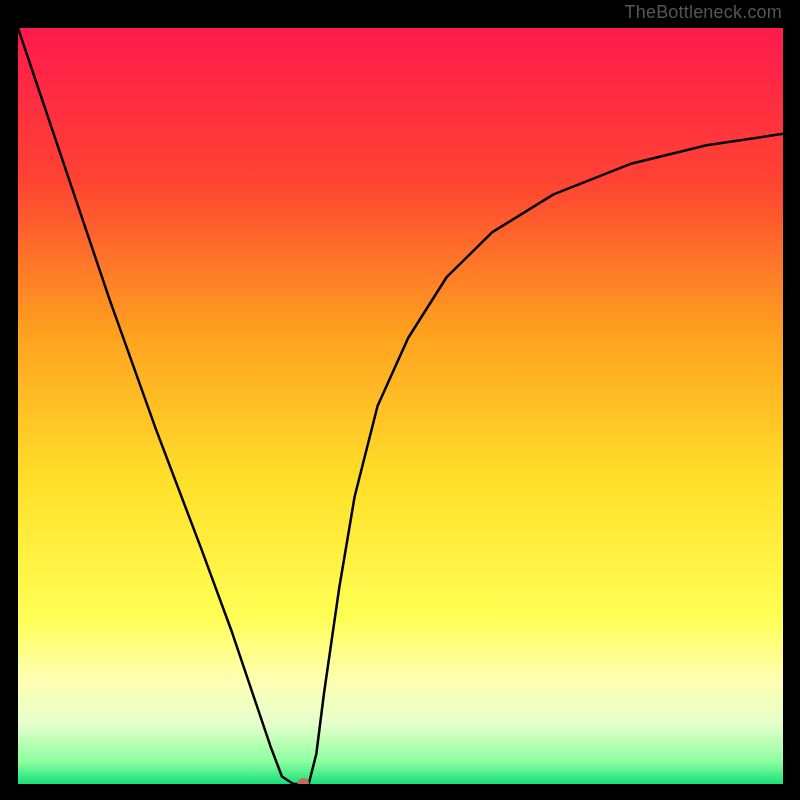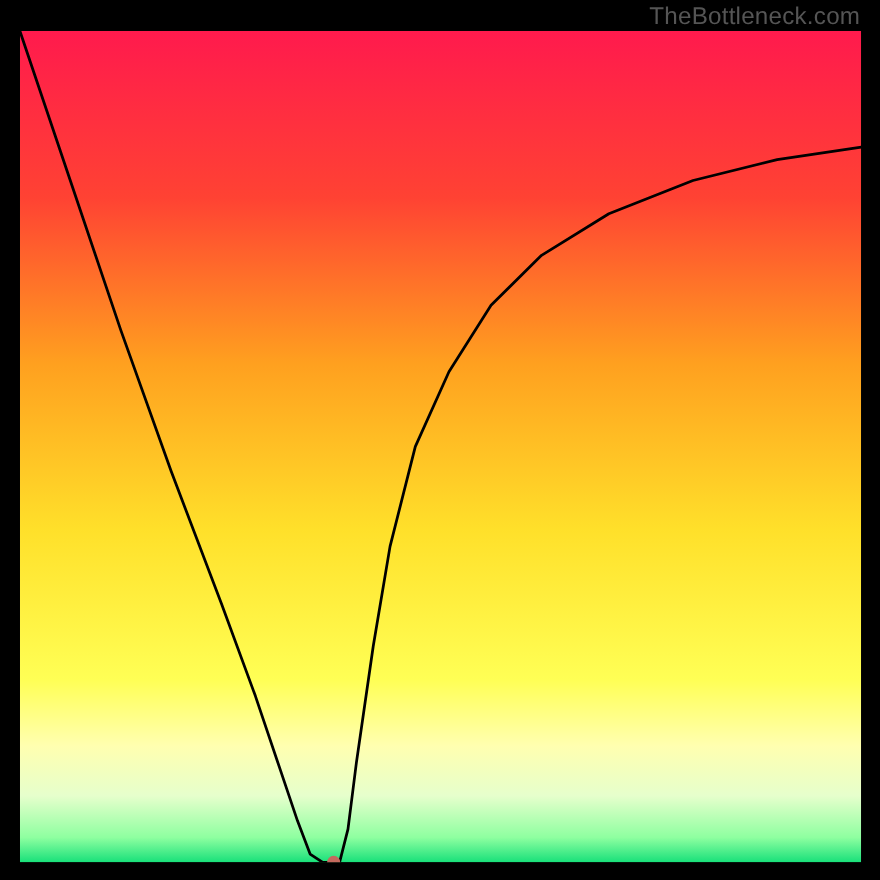--- a/index.html
+++ b/index.html
@@ -15,21 +15,21 @@
     position: relative;
     width: 800px;
     height: 800px;
     background: #000;
   }
   .watermark {
     position: absolute;
     top: 2px;
     right: 18px;
     color: #555;
-    font-size: 22px;
+    font-size: 18px;
     font-weight: 500;
     letter-spacing: 0.2px;
     z-index: 10;
   }
   .plot-area {
     position: absolute;
     left: 18px;
     top: 28px;
     width: 765px;
     height: 756px;

